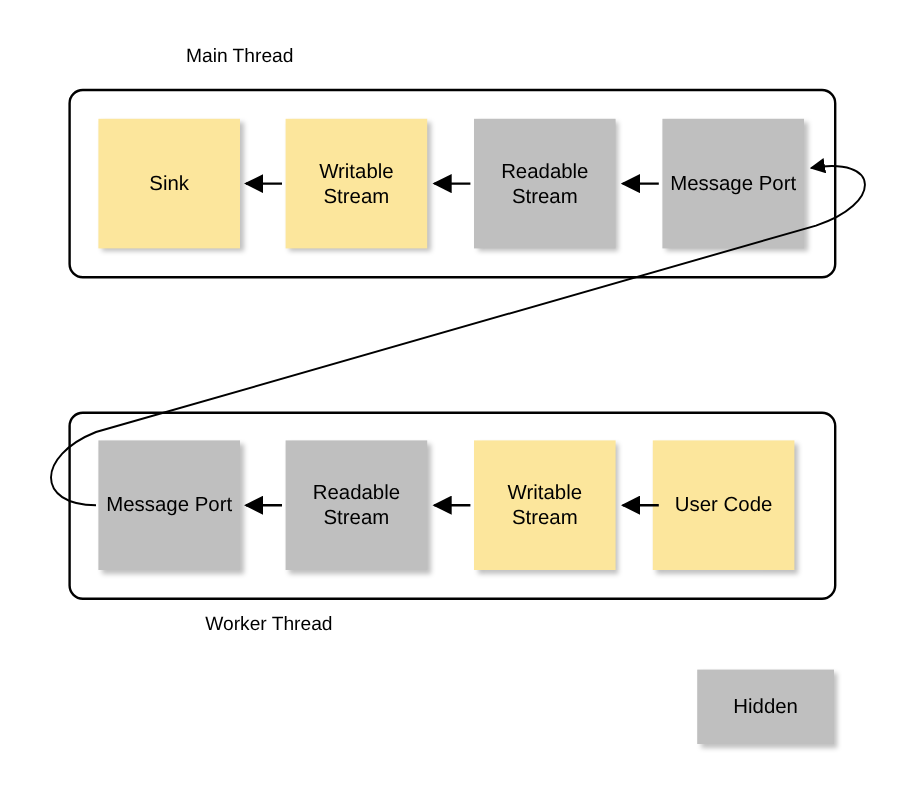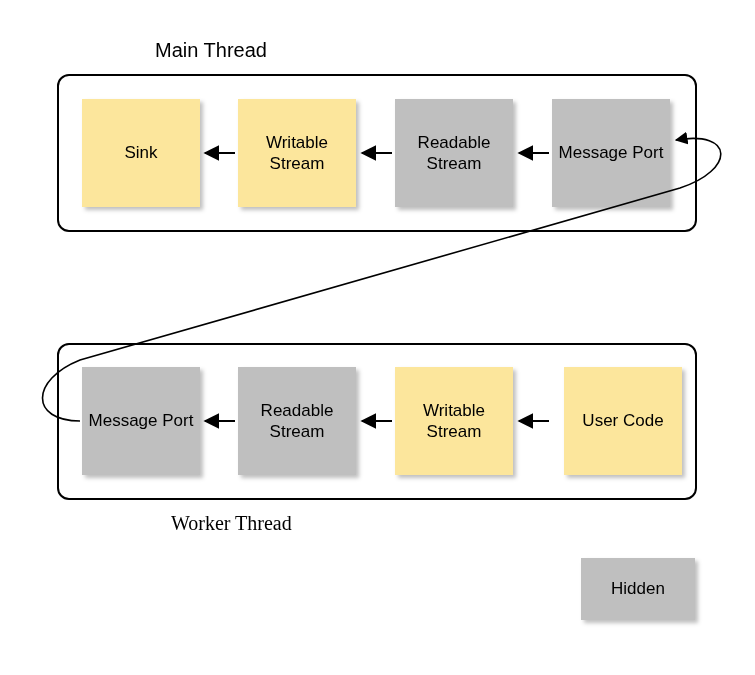--- a/index.html
+++ b/index.html
@@ -7,21 +7,21 @@
     width: 755px;
     height: 675px;
     position: relative;
     font-family: Arial, Helvetica, sans-serif;
     font-size: 16px;
     color: #000;
     background: #fff;
   }
   .thread-label {
     position: absolute;
-    font-size: 20px;
+    font-size: 16px;
   }
   .thread-container {
     position: absolute;
     border: 2px solid #000;
     border-radius: 12px;
     background: #fff;
   }
   .node {
     position: absolute;
     width: 118px;
@@ -67,25 +67,25 @@
 
 <div class="node gray" style="left:82px; top:367px;">
     <span>Message Port</span>
   </div>
 <div class="node gray" style="left:238px; top:367px;">
     <span>Readable Stream</span>
   </div>
 <div class="node yellow" style="left:395px; top:367px;">
     <span>Writable Stream</span>
   </div>
-<div class="node yellow" style="left:564px; top:367px;">
+<div class="node yellow" style="left:544px; top:367px;">
     <span>User Code</span>
   </div>
 
-<div class="thread-label" style="left:171px; top:512px;font-family:Liberation Serif, serif;">Worker Thread</div>
+<div class="thread-label" style="left:171px; top:512px;">Worker Thread</div>
 
 <div class="node gray" style="left:581px; top:558px; width:114px; height:62px;">
   <span>Hidden</span>
 </div>
 
 <svg class="arrow-svg" width="755" height="675" style="left:0; top:0;">
   <defs>
     <marker id="ah" viewBox="0 0 10 10" refX="9" refY="5" markerWidth="8" markerHeight="8" orient="auto-start-reverse">
       <path d="M 0 0 L 10 5 L 0 10 z" fill="#000"></path>
     </marker>

